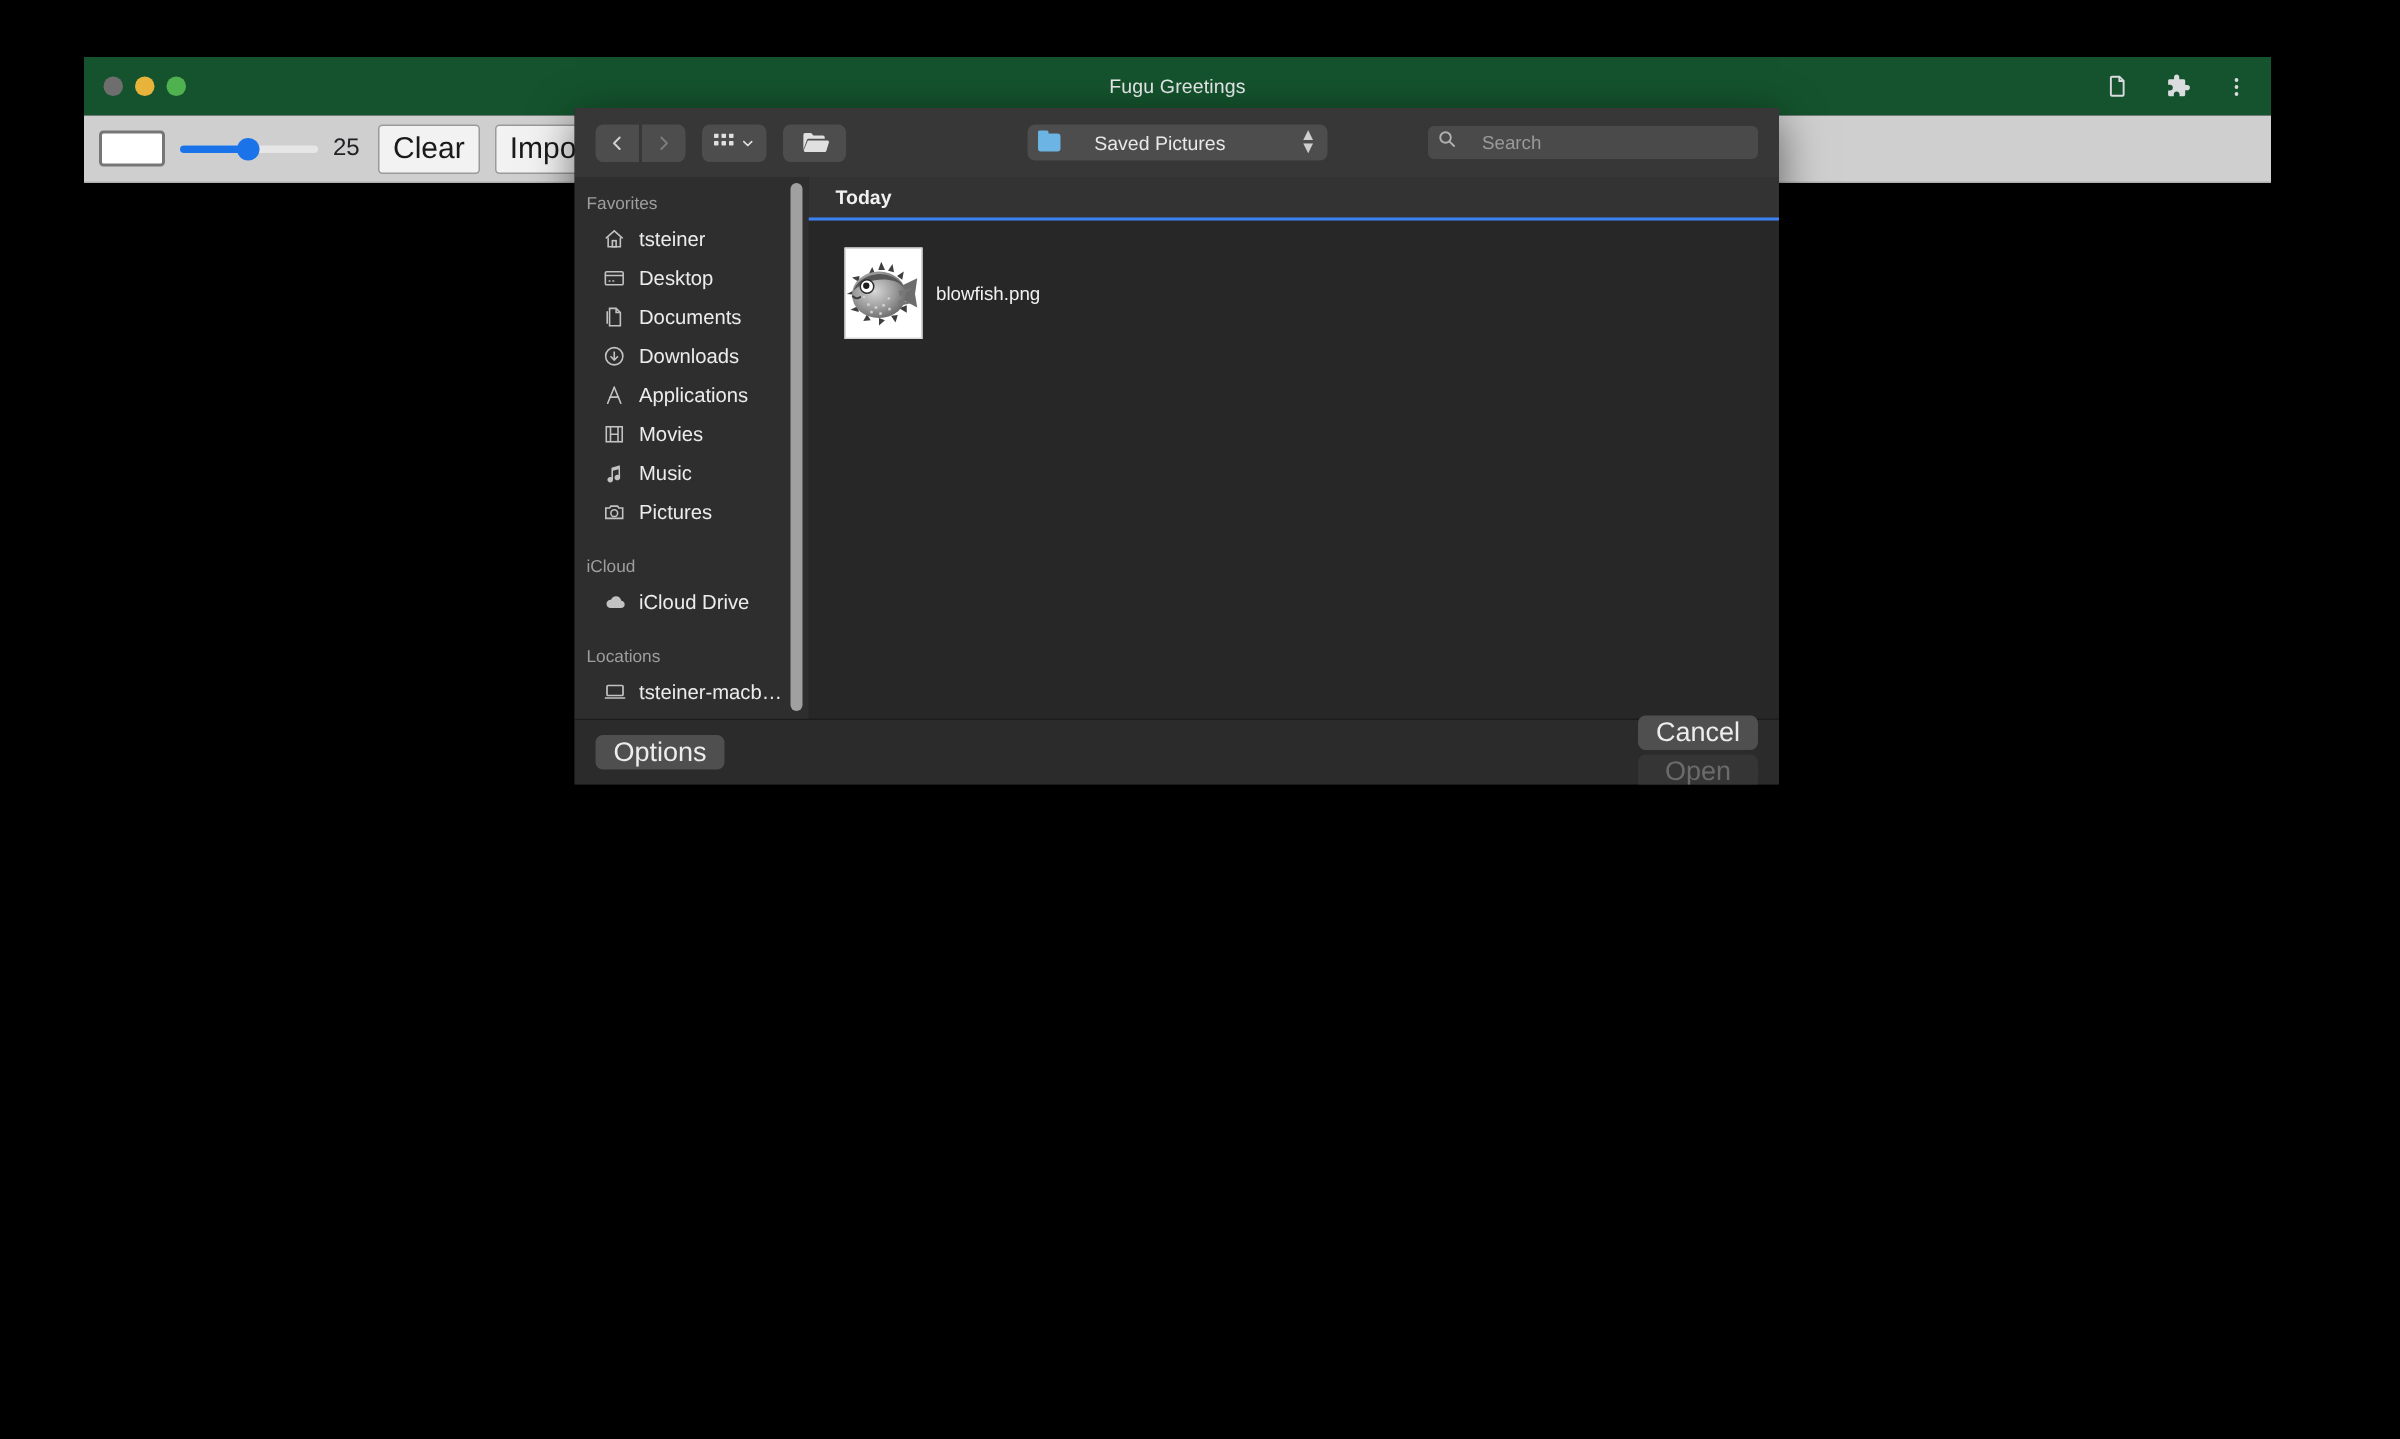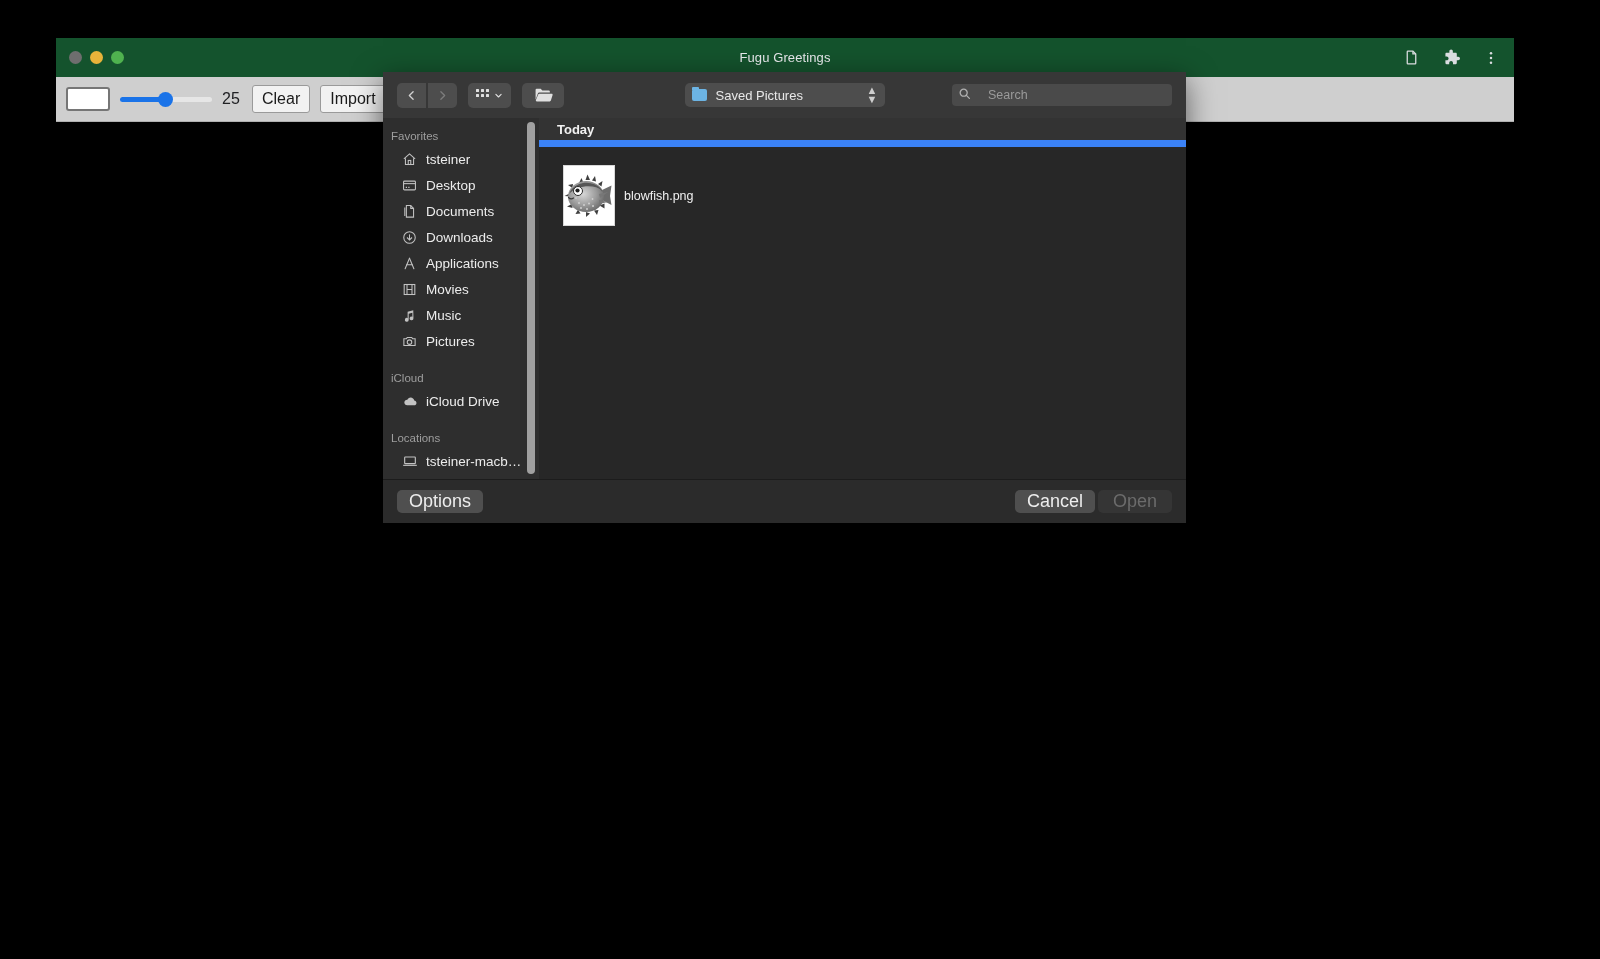--- a/index.html
+++ b/index.html
@@ -131,21 +131,21 @@
     color: #202124;
     font-size: 16px;
     min-width: 20px;
   }
 
   .app-btn {
     background: #f2f2f2;
     border: 1px solid #9a9a9a;
     border-radius: 3px;
     padding: 3px 9px;
-    font-size: 16px;
+    font-size: 20px;
     color: #1a1a1a;
     font-family: "Liberation Sans", sans-serif;
     line-height: 1.25;
   }
 
   #canvas-area {
     position: absolute;
     left: 0; right: 0;
     top: 84px; bottom: 0;
     background: #000000;
@@ -208,21 +208,21 @@
     position: absolute;
     left: 50%;
     transform: translateX(-50%);
     width: 200px;
     height: 24px;
     background: #4d4d4d;
     border-radius: 5px;
     display: flex;
     align-items: center;
     padding: 0 7px;
-    gap: 9px;
+    gap: 23px;
     color: #e8e8e8;
     font-size: 13px;
   }
   .folder-chip {
     width: 15px; height: 12px;
     background: #6cb4e4;
     border-radius: 2px;
     position: relative;
     flex: none;
   }
@@ -321,21 +321,21 @@
   }
   #group-header {
     height: 29px;
     background: #333333;
     display: flex;
     align-items: center;
     padding-left: 18px;
     color: #f1f1f1;
     font-size: 13px;
     font-weight: bold;
-    border-bottom: 7px solid #3b82f6;
+    border-bottom: 2px solid #3b82f6;
     flex: none;
   }
   #files-grid {
     flex: 1;
     padding: 18px 0 0 24px;
   }
   .file-tile {
     width: 96px;
     display: flex;
     flex-direction: row;
@@ -373,20 +373,21 @@
     color: #ededed;
     font-size: 18px;
     font-family: "Liberation Sans", sans-serif;
     padding: 0 12px;
   }
   #options-button { min-width: 84px; }
   .footer-right {
     margin-left: auto;
     display: flex;
     gap: 3px;
+    flex-direction: column;
   }
   #open-button {
     background: #353535;
     color: #6b6b6b;
   }
 </style>
 </head>
 <body>
 
 <div id="root">

